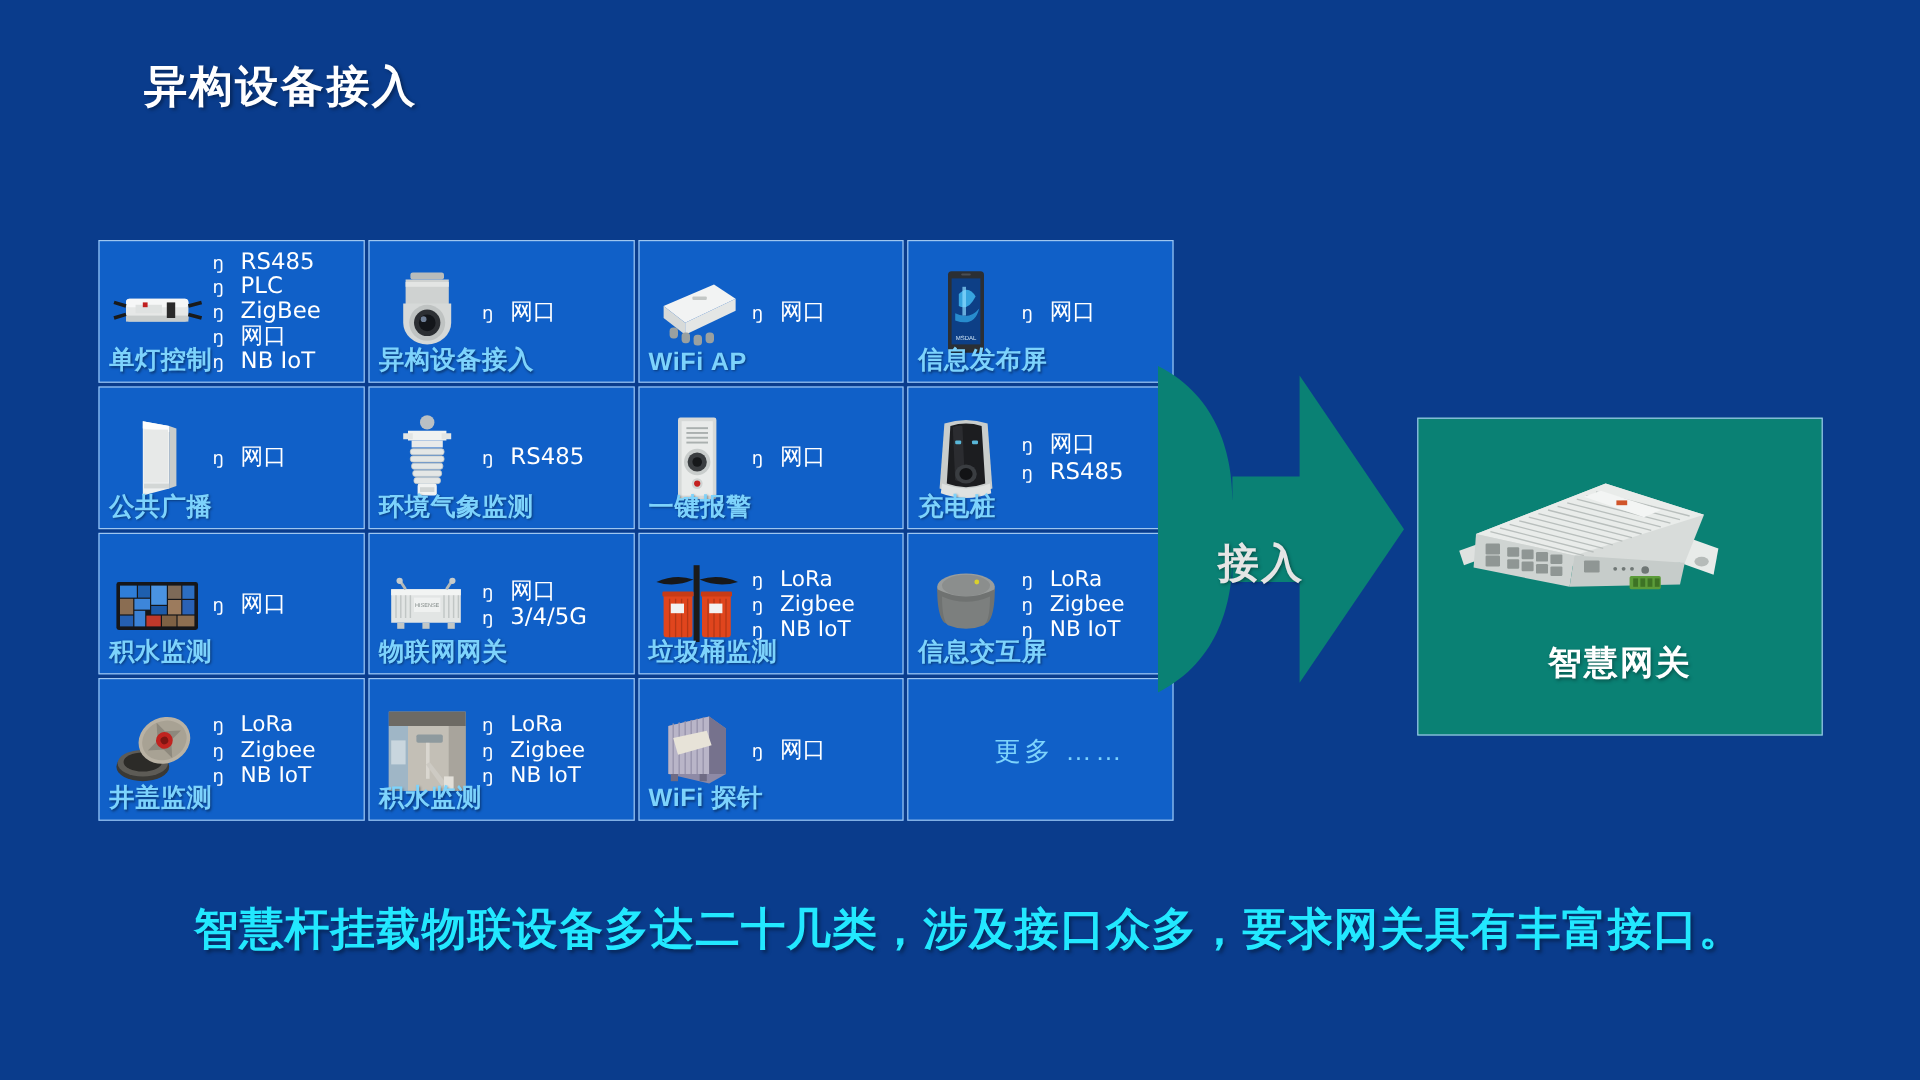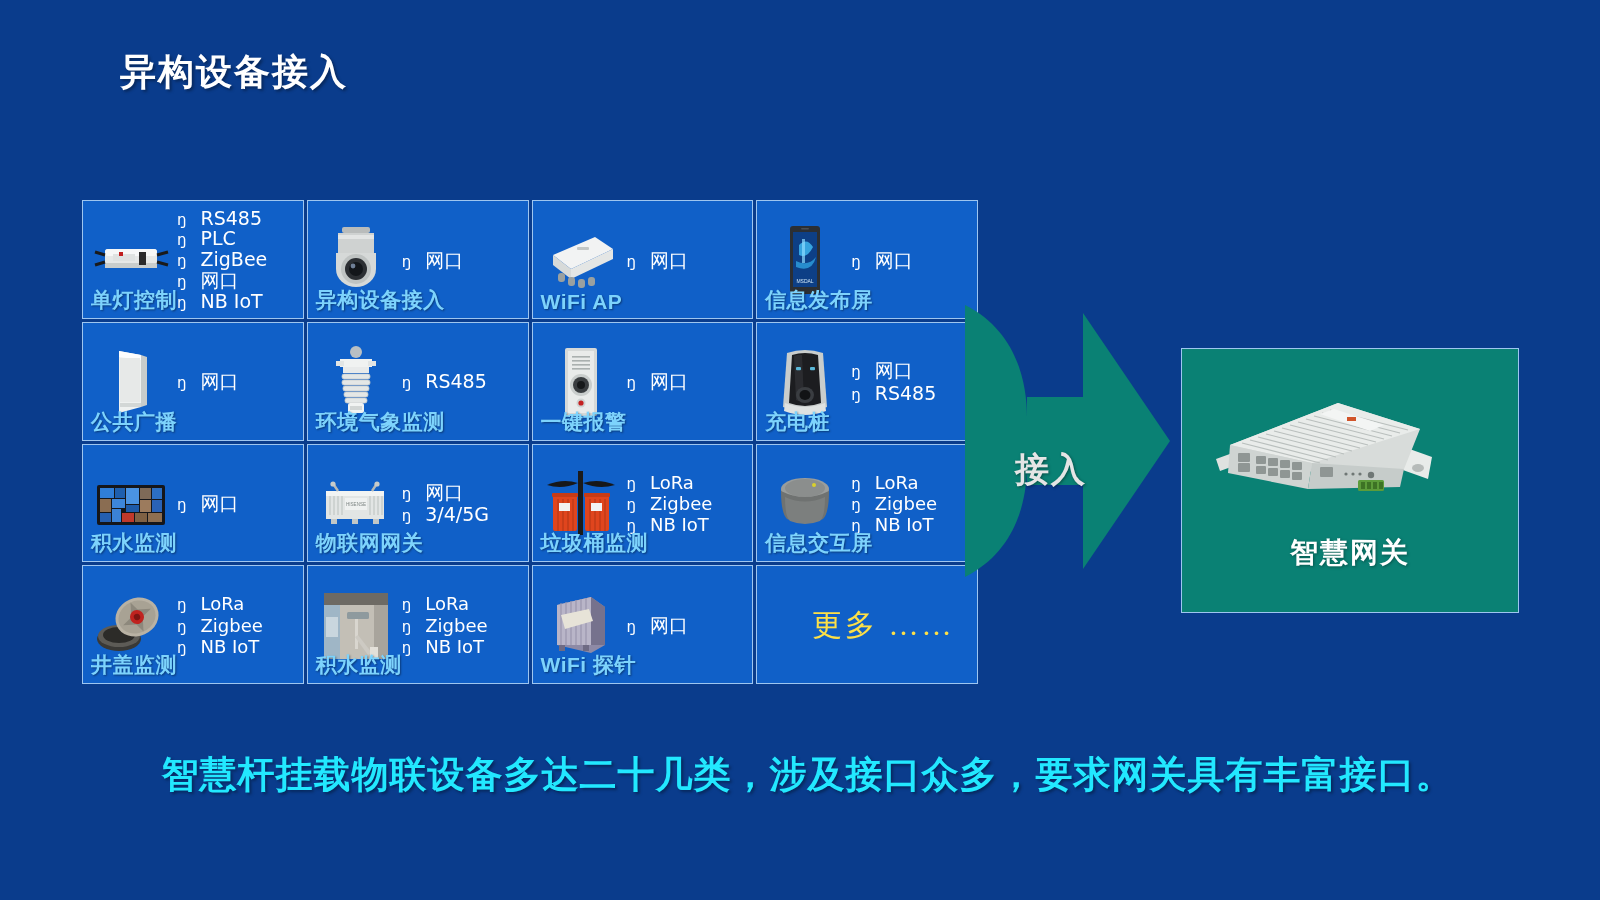--- a/index.html
+++ b/index.html
@@ -56,22 +56,22 @@
   .cell.five .iface { font-size:19px; line-height:1.05; }
   .cell-label {
     position:absolute; left:8px; bottom:4px;
     color:#7dd3fc; font-size:21px; font-weight:bold;
     letter-spacing:.5px;
     text-shadow:1px 1px 2px rgba(0,0,0,.4);
     z-index:4;
   }
   .cell.more .cell-body { justify-content:center; }
   .more-text {
-    color:#fde047; font-size:30px; letter-spacing:3px;
-    width:100%; text-align:center; padding-left:30px;font-family:Liberation Serif, serif;
+    color:#7dd3fc; font-size:22px; letter-spacing:3px;
+    width:100%; text-align:center; padding-left:30px;
   }
   
   #access-arrow {
     position:absolute; left:965px; top:305px;
     width:205px; height:272px;
   }
   #arrow-label {
     position:absolute; left:1015px; top:415px;
     color:#e5e5e5; font-size:34px; font-weight:bold;
     letter-spacing:2px;

